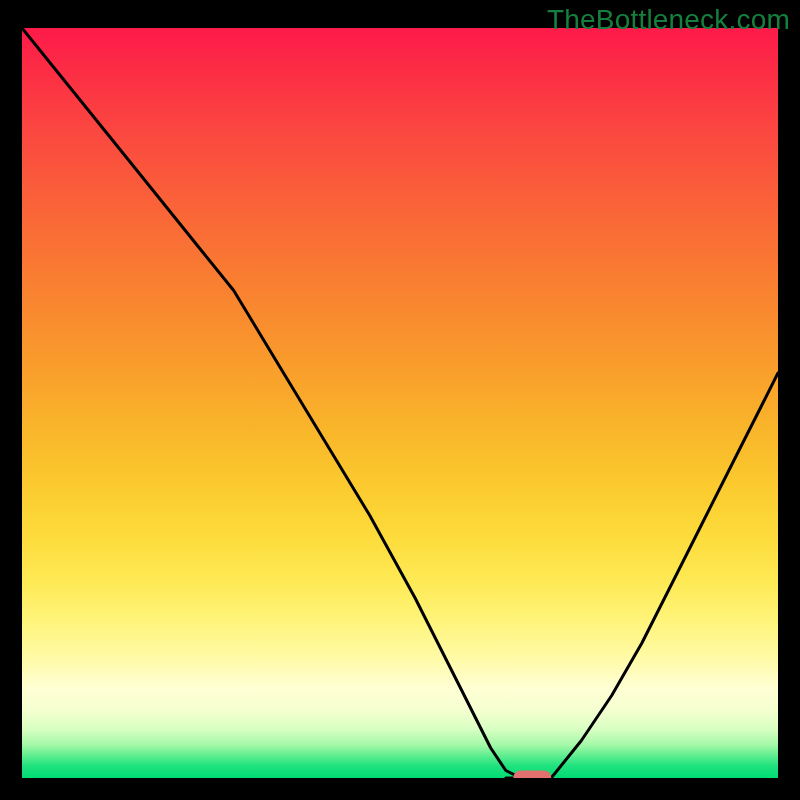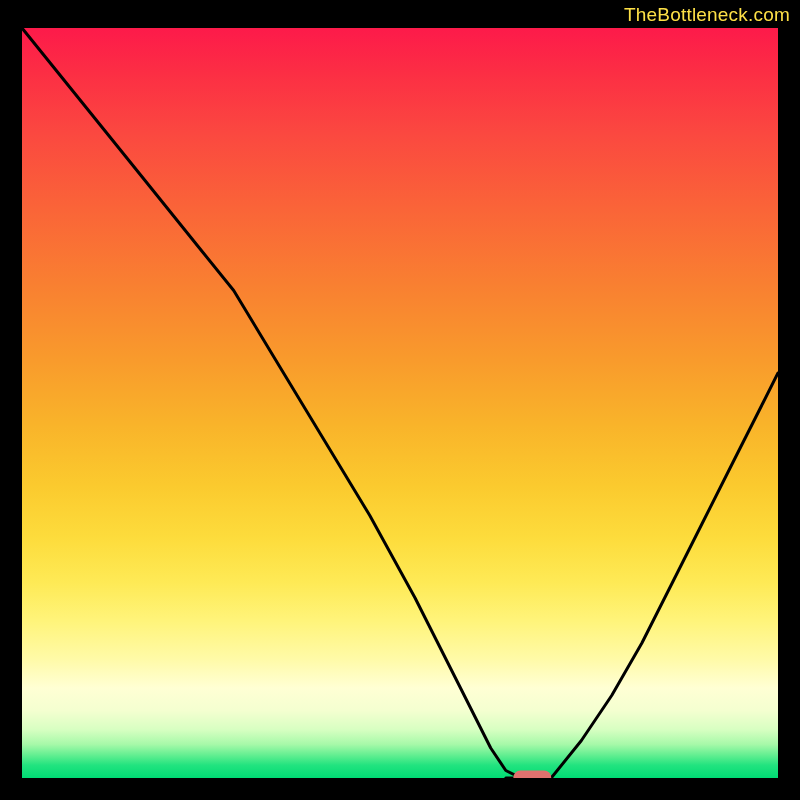--- a/index.html
+++ b/index.html
@@ -14,22 +14,22 @@
   .frame {
     position: relative;
     width: 800px;
     height: 800px;
     background: #000;
   }
   .watermark {
     position: absolute;
     top: 4px;
     right: 10px;
-    color: #fde047;
-    font-size: 19px;
+    color: #15803d;
+    font-size: 28px;
     letter-spacing: 0.2px;
     z-index: 5;
     user-select: none;
   }
   .plot-area {
     position: absolute;
     left: 22px;
     top: 28px;
     width: 756px;
     height: 750px;

